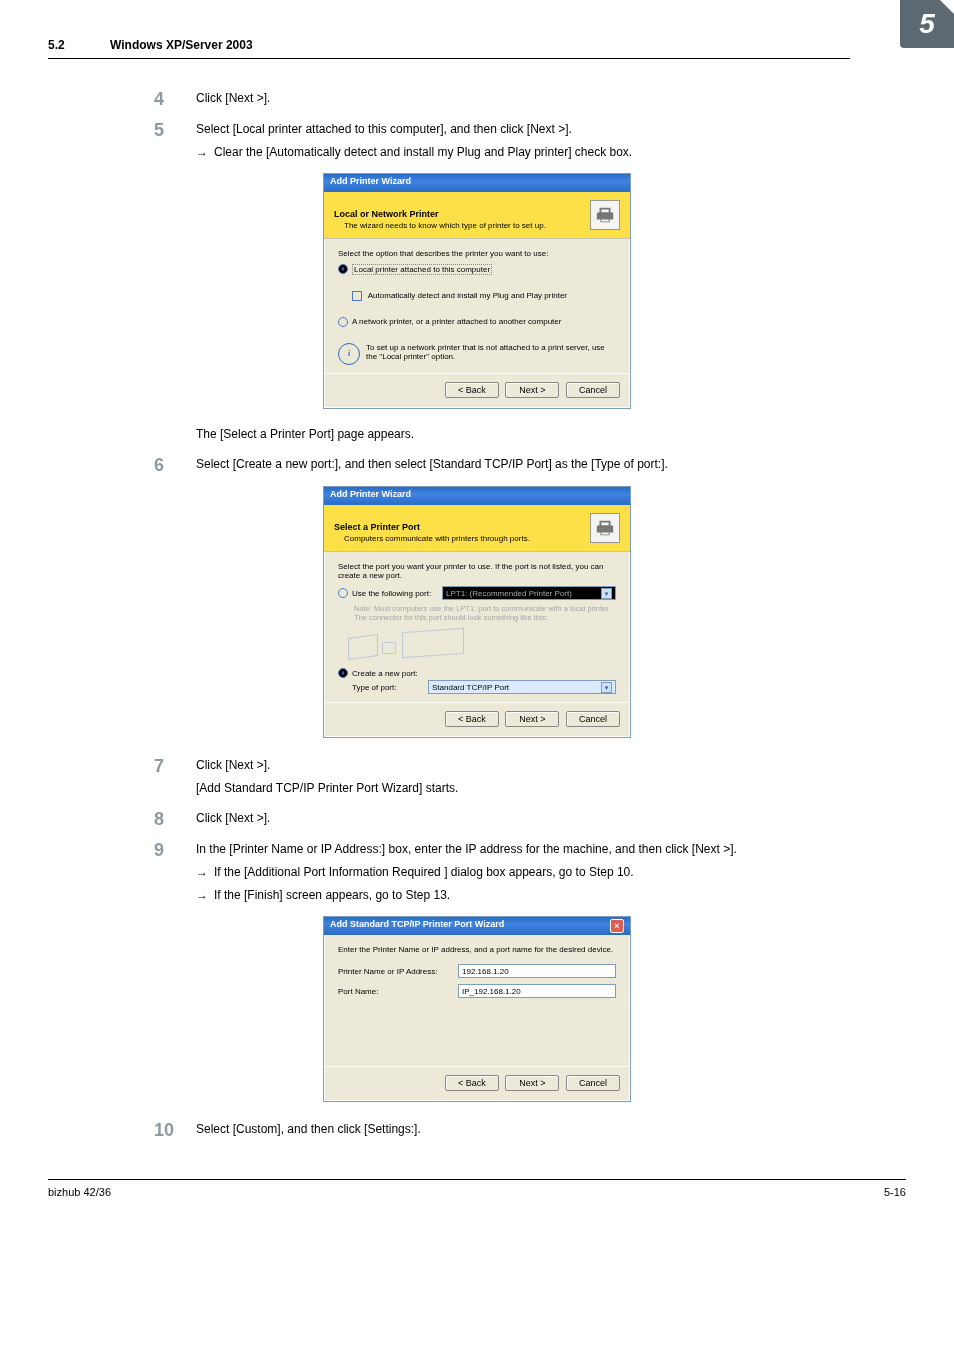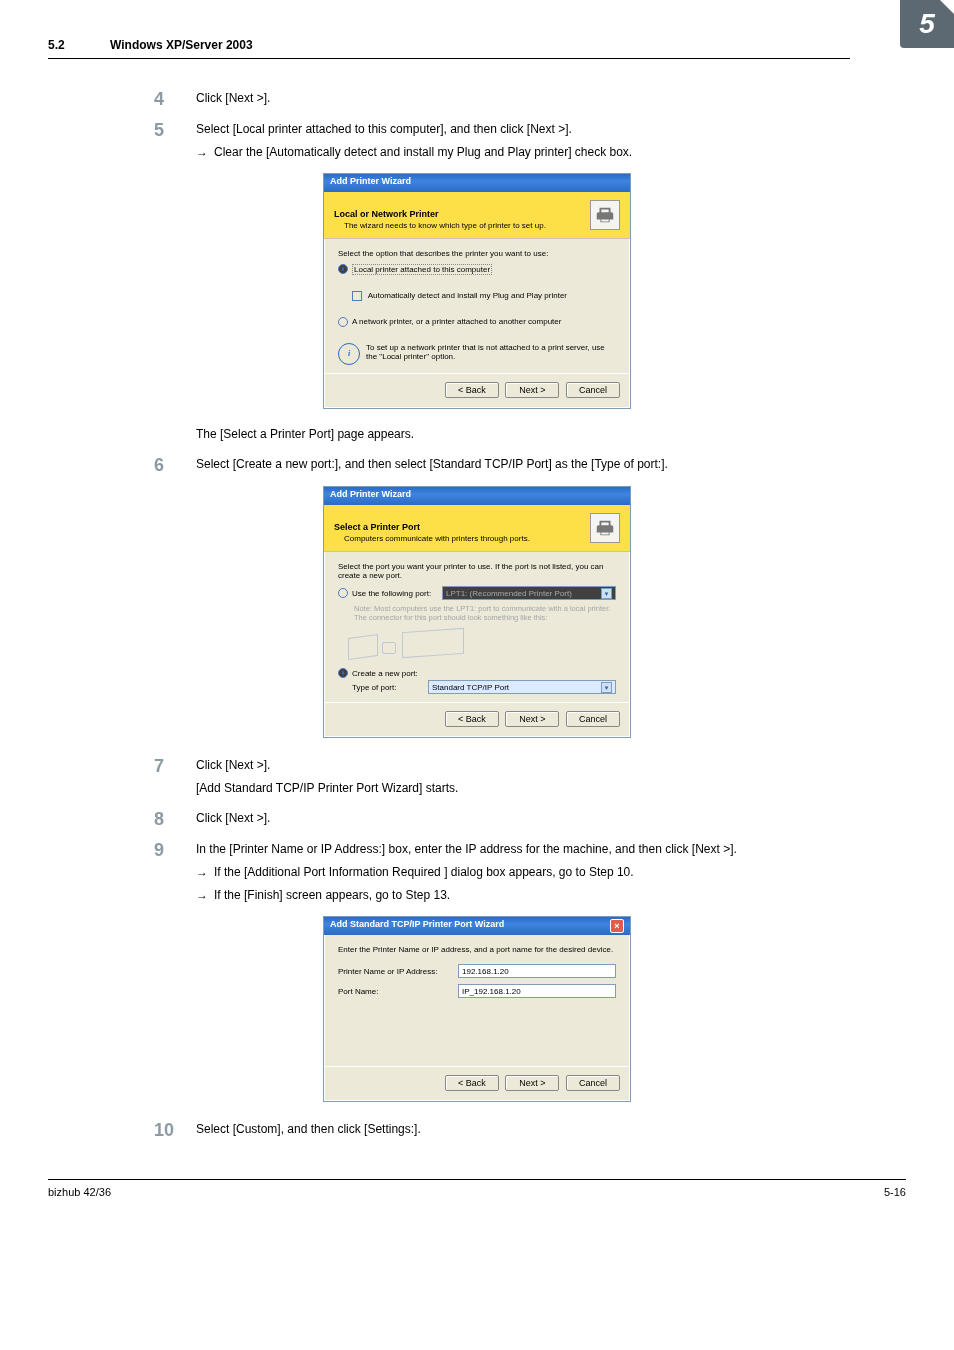--- a/index.html
+++ b/index.html
@@ -40,21 +40,21 @@
   .dlg .btnrow { text-align: right; padding: 8px 10px 10px 0; border-top: 1px solid #fff; }
   .dlg .btn { display: inline-block; min-width: 54px; padding: 2px 8px; font-size: 9px; background: #ece9d8; border: 1px solid #888; border-radius: 2px; text-align: center; margin-left: 4px; box-shadow: 1px 1px 0 #fff inset; }
   .dlg .radio { display: flex; align-items: flex-start; margin: 16px 0; }
   .dlg .radio .r { width:10px;height:10px;border:1px solid #4f7ac6;border-radius:50%;margin-right:4px;display:flex;align-items:center;justify-content:center;}
   .dlg .radio .r.sel::after{content:'';width:4px;height:4px;border-radius:50%;background:#2a6bc4;}
   .dlg .chk { width:10px;height:10px;border:1px solid #4f7ac6;margin-right:4px;margin-left:14px;display:inline-block;vertical-align:middle;}
   .dlg .dotbox { border:1px dotted #888; padding:0 1px; display:inline; }
   .dlg .info { display:flex; margin-top:14px; }
   .dlg .info .i { width:22px;height:22px;border:1px solid #2a6bc4;border-radius:50%;color:#2a6bc4;font-weight:bold;text-align:center;line-height:20px;margin-right:6px;font-family:Georgia,serif;font-style:italic;}
   .dlg .fld { border:1px solid #7f9db9; background:#fff; padding:1px 3px; font-size:8px; height:14px; line-height:12px; }
-  .dlg .sel { border:1px solid #7f9db9; background:#404040; padding:1px 3px; font-size:8px; height:14px; display:flex; justify-content:space-between; align-items:center;}
+  .dlg .sel { border:1px solid #7f9db9; background:#000000; padding:1px 3px; font-size:8px; height:14px; display:flex; justify-content:space-between; align-items:center;}
   .dlg .sel .dd{width:11px;height:11px;background:#cde0f6;border:1px solid #7f9db9;font-size:7px;text-align:center;line-height:9px;color:#3a5f9a;}
   .dlg .grey { color:#a6a6a6; }
   .dlg .sketch { width:120px;height:34px;margin:6px 0 6px 10px; position:relative;}
   .dlg .sketch .box{position:absolute;border:1px solid #c0c8d4;}
 
   
   .footrule { border-top: 1px solid #000; margin-top: 40px; padding-top: 6px; display: flex; justify-content: space-between; font-size: 11px; }
 </style>
 </head>
 <body>

